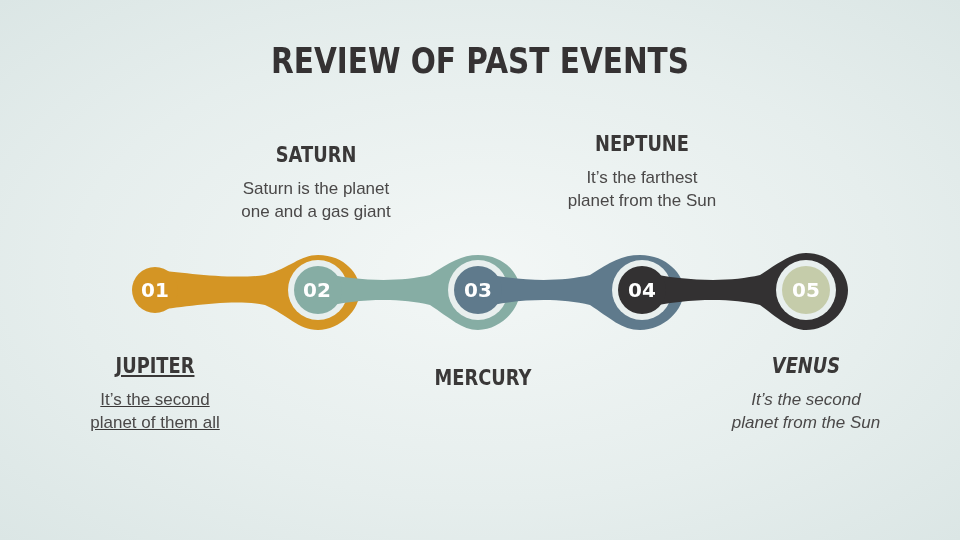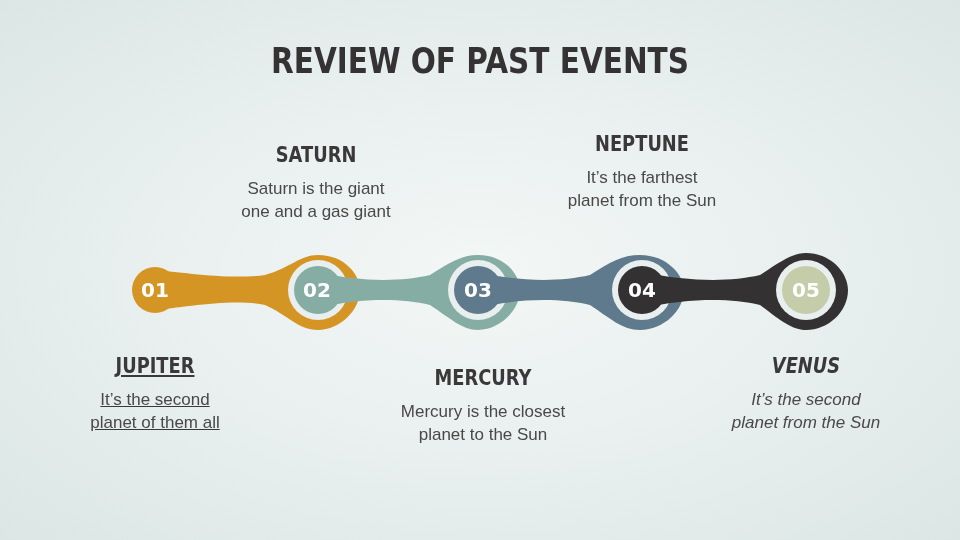--- a/index.html
+++ b/index.html
@@ -51,31 +51,27 @@
   <div class="h">JUPITER</div>
   <div class="d">
     <div>It’s the second</div>
     <div>planet of them all</div>
   </div>
 </div>
 
 <div class="item" style="left:206px; top:143px;">
   <div class="h">SATURN</div>
   <div class="d">
-    <div>Saturn is the giant</div>
+    <div>Saturn is the planet</div>
     <div>one and a gas giant</div>
   </div>
 </div>
 
 <div class="item" style="left:373px; top:366px;">
   <div class="h">MERCURY</div>
-  <div class="d">
-    <div>Mercury is the closest</div>
-    <div>planet to the Sun</div>
-  </div>
 </div>
 
 <div class="item" style="left:532px; top:132px;">
   <div class="h">NEPTUNE</div>
   <div class="d">
     <div>It’s the farthest</div>
     <div>planet from the Sun</div>
   </div>
 </div>
 

